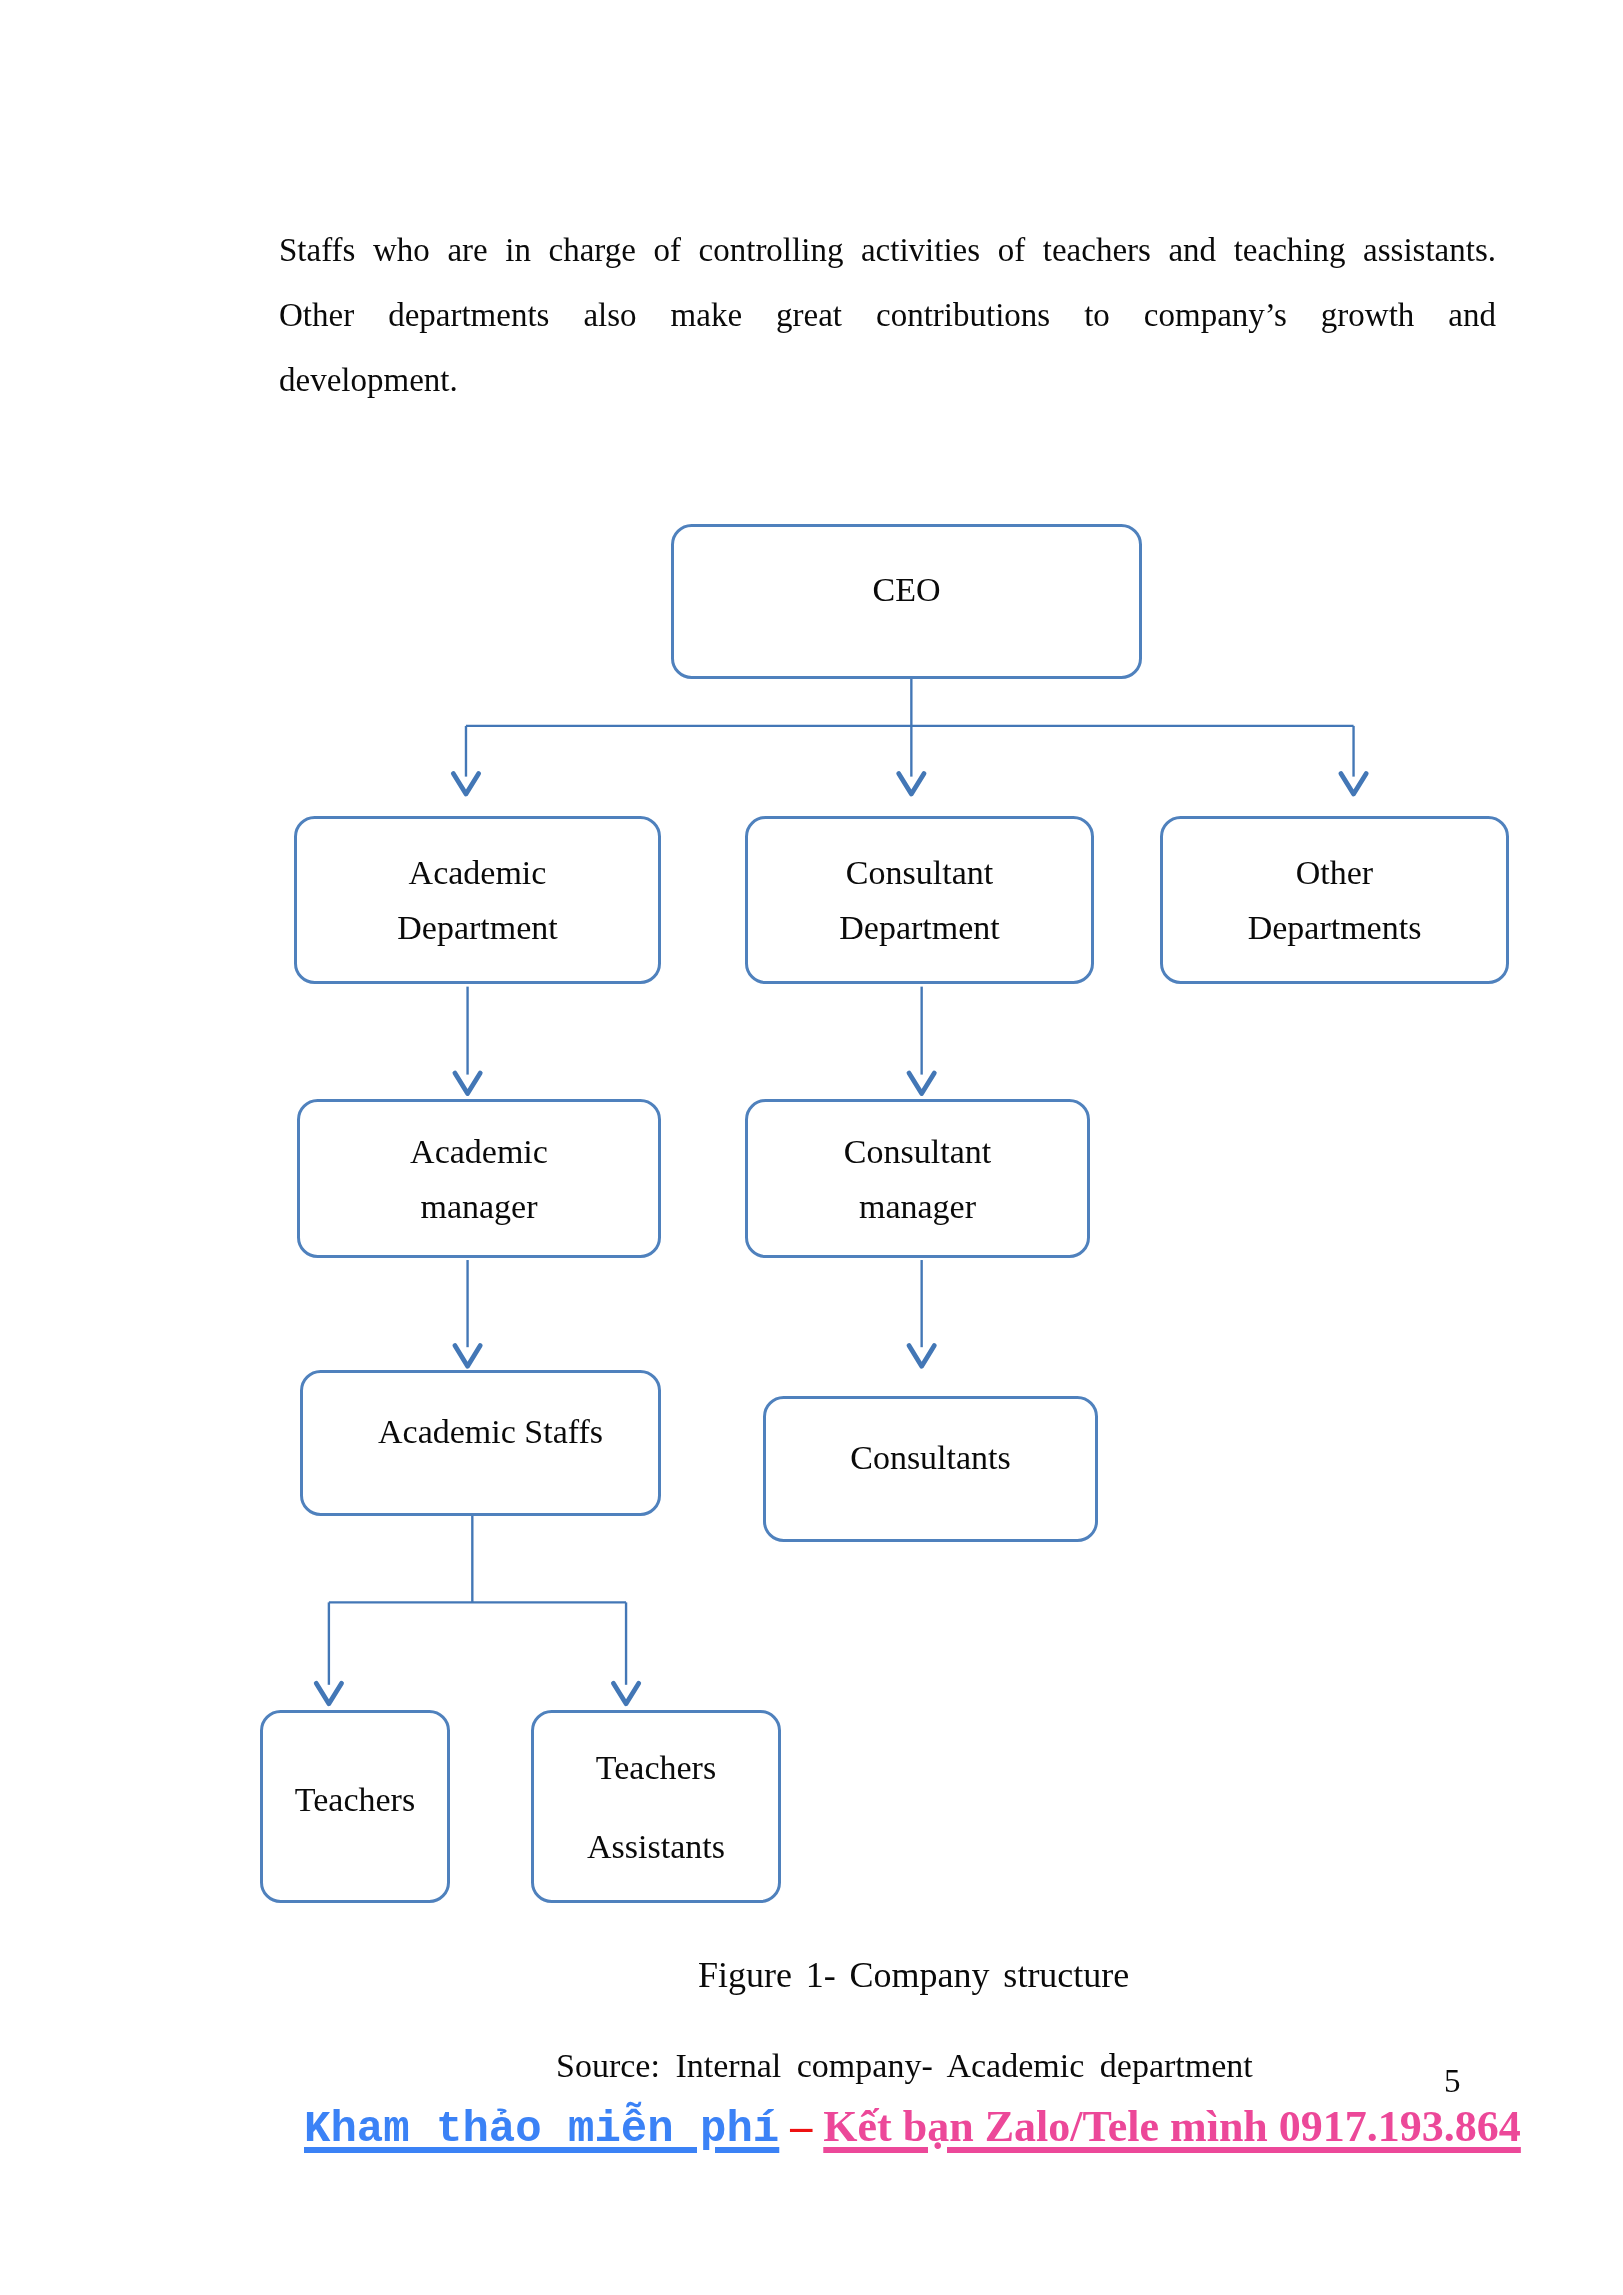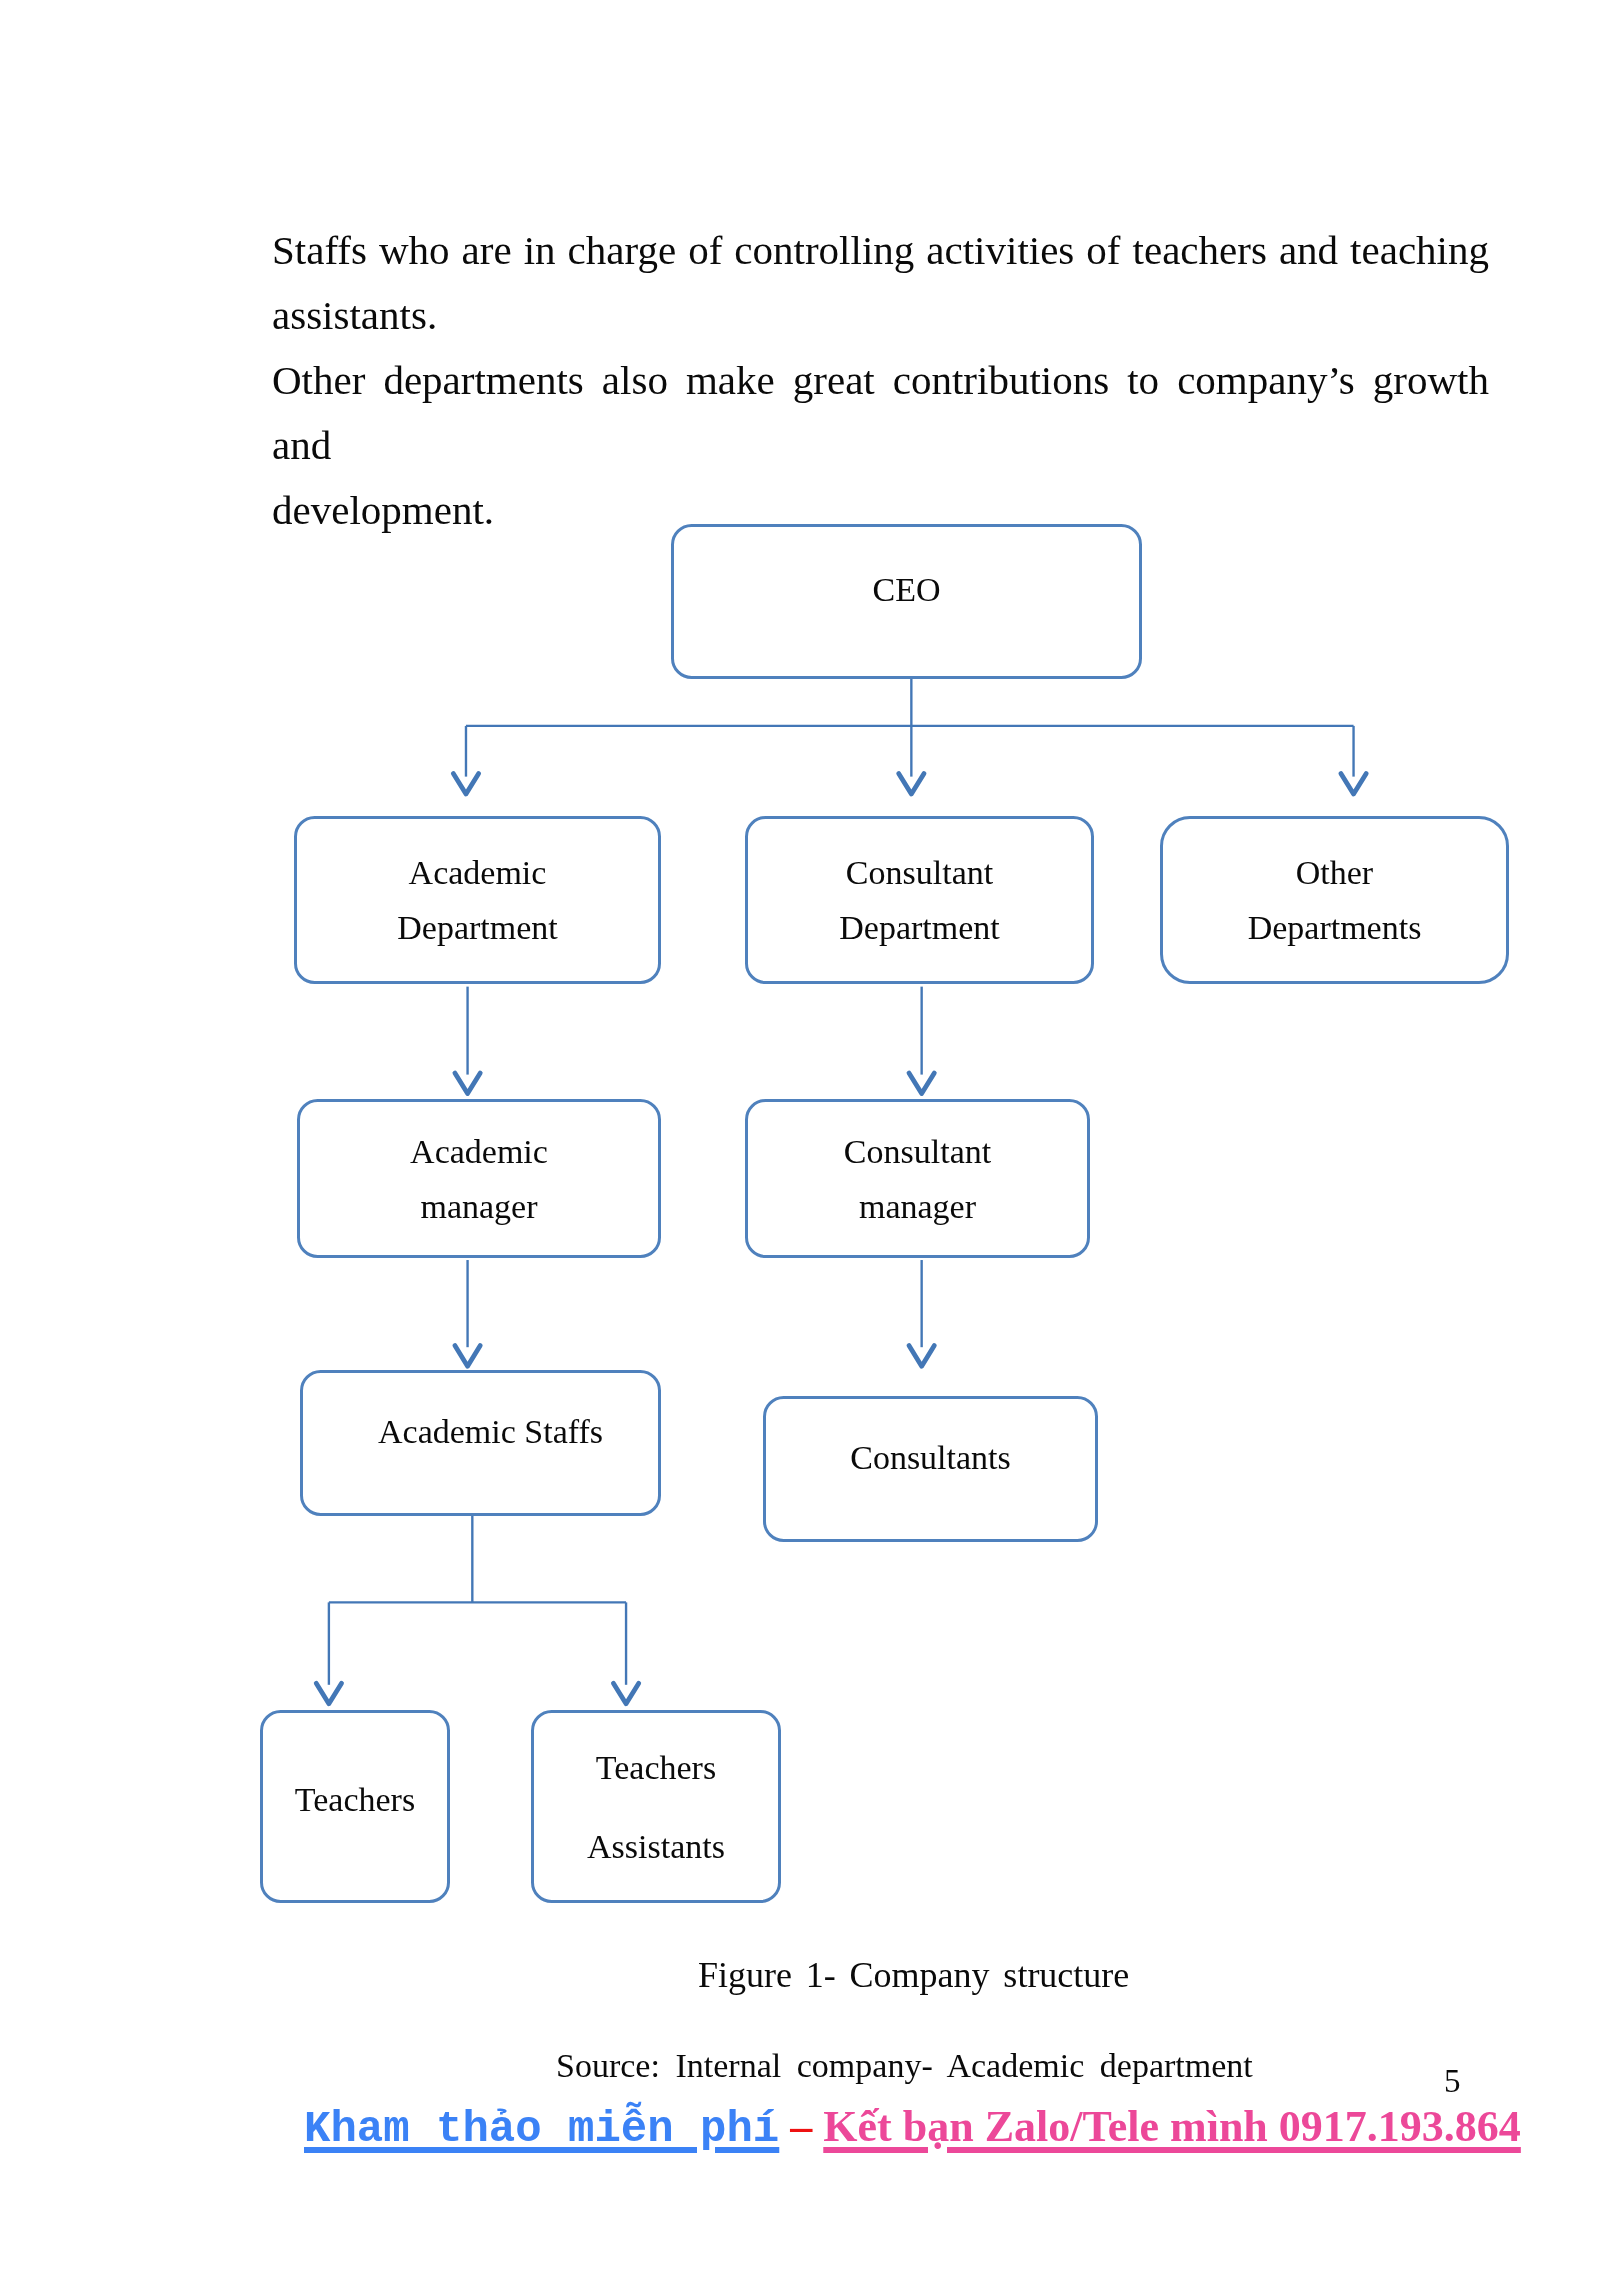--- a/index.html
+++ b/index.html
@@ -6,22 +6,22 @@
   .page{
     position:relative;
     width:1623px;height:2295px;
     background:#ffffff;
     font-family:"Liberation Serif","DejaVu Serif",serif;
     color:#0a0a0a;
     overflow:hidden;
   }
   
   .para{
-    position:absolute;left:272px;top:218px;width:1217px;
-    font-size:41px;line-height:65px;
+    position:absolute;left:279px;top:218px;width:1217px;
+    font-size:33px;line-height:65px;
   }
   .para .jline{text-align:justify;text-align-last:justify;}
   .para .lline{text-align:left;}
 
   
   .node{
     position:absolute;
     box-sizing:border-box;
     border:3.2px solid #4f81bd;
     border-radius:20.6px;
@@ -112,21 +112,21 @@
   <div class="node" style="left:294px;top:816px;width:367px;height:168px;">
     <span>Academic</span>
     <span>Department</span>
   </div>
 
   <div class="node" style="left:745px;top:816px;width:349px;height:168px;">
     <span>Consultant</span>
     <span>Department</span>
   </div>
 
-  <div class="node" style="left:1160px;top:816px;width:349px;height:168px;border-radius:30px;">
+  <div class="node" style="left:1160px;top:816px;width:349px;height:168px;">
     <span>Other</span>
     <span>Departments</span>
   </div>
 
   <div class="node" style="left:297px;top:1099px;width:364px;height:159px;">
     <span>Academic</span>
     <span>manager</span>
   </div>
 
   <div class="node" style="left:745px;top:1099px;width:345px;height:159px;">

